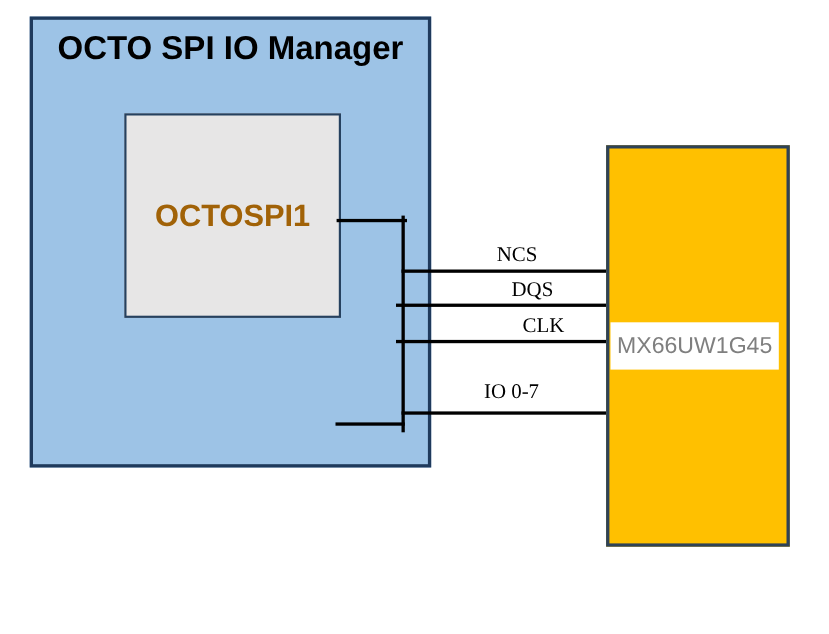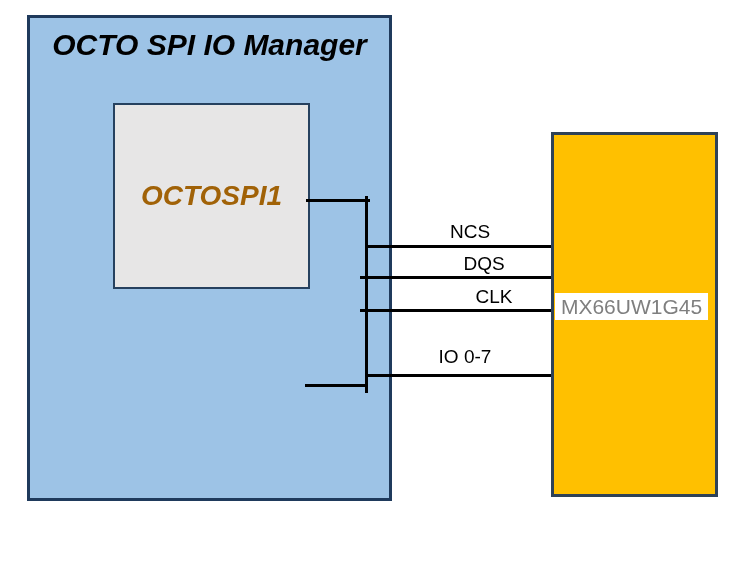--- a/index.html
+++ b/index.html
@@ -14,25 +14,24 @@
     height: 576px;
     background: #ffffff;
     overflow: hidden;
   }
   
   .manager {
     position: absolute;
     left: 27px;
     top: 15px;
     width: 365px;
-    height: 486px;
+    height: 410px;
     background: #9DC3E6;
     border: 3px solid #1F3A5C;
     box-sizing: border-box;
-    font-style: italic;
   }
   .manager-title {
     position: absolute;
     left: 0;
     right: 0;
     top: 10px;
     text-align: center;
     font-size: 30px;
     line-height: 34px;
     font-weight: bold;
@@ -71,20 +70,21 @@
   .line-clk           { left: 360px; top: 309px; width: 191px; height: 3px; }
   .line-io            { left: 365px; top: 374px; width: 188px; height: 3px; }
   
   .sig-label {
     position: absolute;
     transform: translateX(-50%);
     font-size: 19px;
     line-height: 22px;
     color: #000000;
     white-space: nowrap;
+    font-family: Liberation Serif, serif;
   }
   .sig-ncs { left: 470px; top: 221px; }
   .sig-dqs { left: 484px; top: 253px; }
   .sig-clk { left: 494px; top: 286px; }
   .sig-io  { left: 465px; top: 346px; }
   
   .memory {
     position: absolute;
     left: 551px;
     top: 132px;
@@ -92,21 +92,21 @@
     height: 365px;
     background: #FFC000;
     border: 3px solid #2E4257;
     box-sizing: border-box;
   }
   .memory-label {
     position: absolute;
     left: 555px;
     top: 293px;
     width: 153px;
-    height: 27px;
+    height: 43px;
     background: #FFFFFF;
     color: #7F7F7F;
     font-size: 21px;
     display: flex;
     align-items: center;
     justify-content: center;
     white-space: nowrap;
   }
 </style>
 </head>

